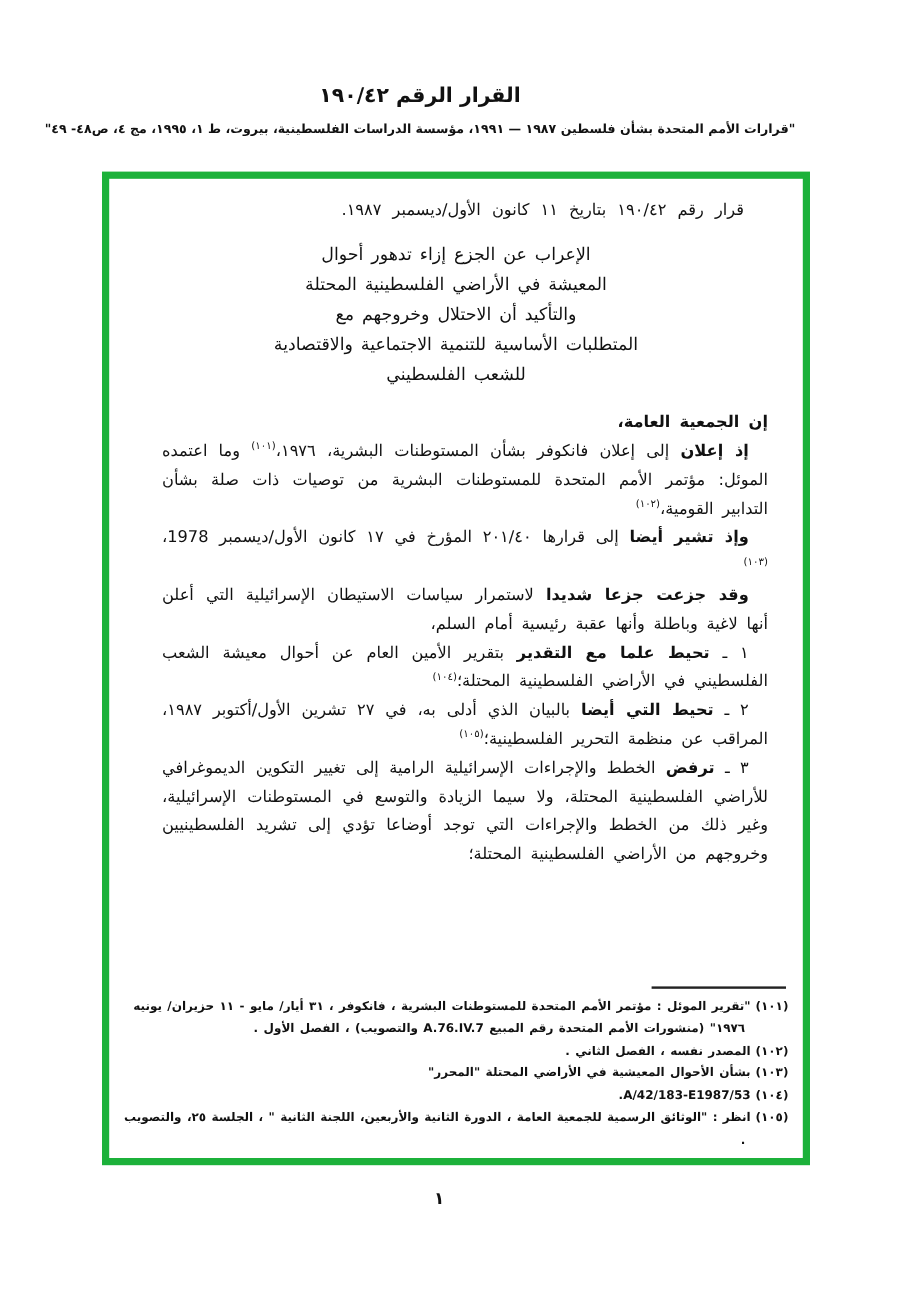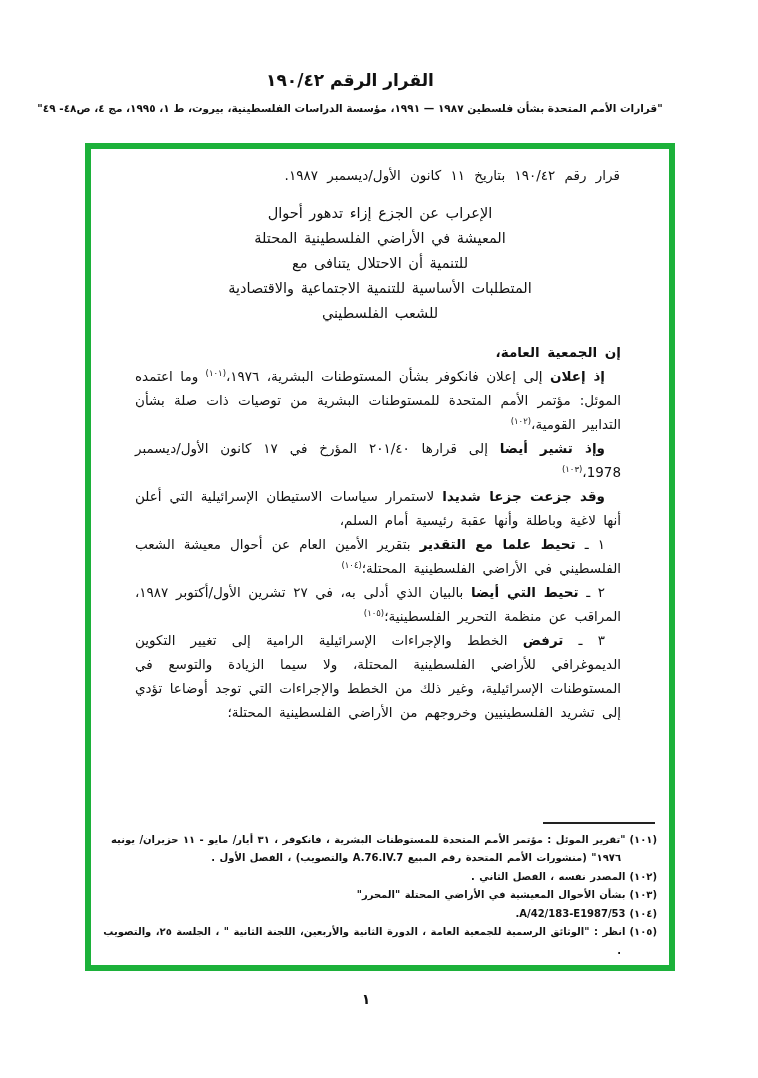--- a/index.html
+++ b/index.html
@@ -40,21 +40,21 @@
     direction: rtl; text-align: right;
     font-size: 13.5px; word-spacing: 5px;
   }
   .heading {
     margin-top: 18px;
     direction: rtl; text-align: center;
     font-size: 14.5px; line-height: 25px;
     word-spacing: 2px;
   }
   .body-text {
-    margin: 14px 48px 0 44px;
+    margin: 14px 29px 0 44px;
     direction: rtl; text-align: justify;
     font-size: 13.5px; line-height: 24px;
     word-spacing: 3px;
   }
   .body-text p.para { margin: 0; text-indent: 16px; }
   .body-text p.para.flush { text-indent: 0; }
   .bold { font-weight: bold; }
   sup { font-size: 8.5px; line-height: 0; }
   .fn-area {
     position: absolute; left: 10px; right: 12px; bottom: 5px;
@@ -87,21 +87,21 @@
 
   <div class="doc-subtitle">"قرارات الأمم المتحدة بشأن فلسطين ١٩٨٧ — ١٩٩١، مؤسسة الدراسات الفلسطينية، بيروت، ط ١، ١٩٩٥، مج ٤، ص٤٨- ٤٩"</div>
 
   <div class="green-box">
 
     <div class="res-line">قرار رقم ١٩٠/٤٢ بتاريخ ١١ كانون الأول/ديسمبر ١٩٨٧.</div>
 
     <div class="heading">
       <div>الإعراب عن الجزع إزاء تدهور أحوال</div>
       <div>المعيشة في الأراضي الفلسطينية المحتلة</div>
-      <div>للتنمية أن الاحتلال يتنافى مع</div>
+      <div>والتأكيد أن الاحتلال وخروجهم مع</div>
       <div>المتطلبات الأساسية للتنمية الاجتماعية والاقتصادية</div>
       <div>للشعب الفلسطيني</div>
     </div>
 
     <div class="body-text">
         <p class="para flush"><span class="bold">إن الجمعية العامة،</span></p>
         <p class="para"><span class="bold">إذ إعلان</span><span> إلى إعلان فانكوفر بشأن المستوطنات البشرية، ١٩٧٦،</span><sup>(١٠١)</sup><span> وما اعتمده الموئل: مؤتمر الأمم المتحدة للمستوطنات البشرية من توصيات ذات صلة بشأن التدابير القومية،</span><sup>(١٠٢)</sup></p>
         <p class="para"><span class="bold">وإذ تشير أيضا</span><span> إلى قرارها ٢٠١/٤٠ المؤرخ في ١٧ كانون الأول/ديسمبر 1978،</span><sup>(١٠٣)</sup></p>
         <p class="para"><span class="bold">وقد جزعت جزعا شديدا</span><span> لاستمرار سياسات الاستيطان الإسرائيلية التي أعلن أنها لاغية وباطلة وأنها عقبة رئيسية أمام السلم،</span></p>
         <p class="para"><span>١ ـ </span><span class="bold">تحيط علما مع التقدير</span><span> بتقرير الأمين العام عن أحوال معيشة الشعب الفلسطيني في الأراضي الفلسطينية المحتلة؛</span><sup>(١٠٤)</sup></p>

